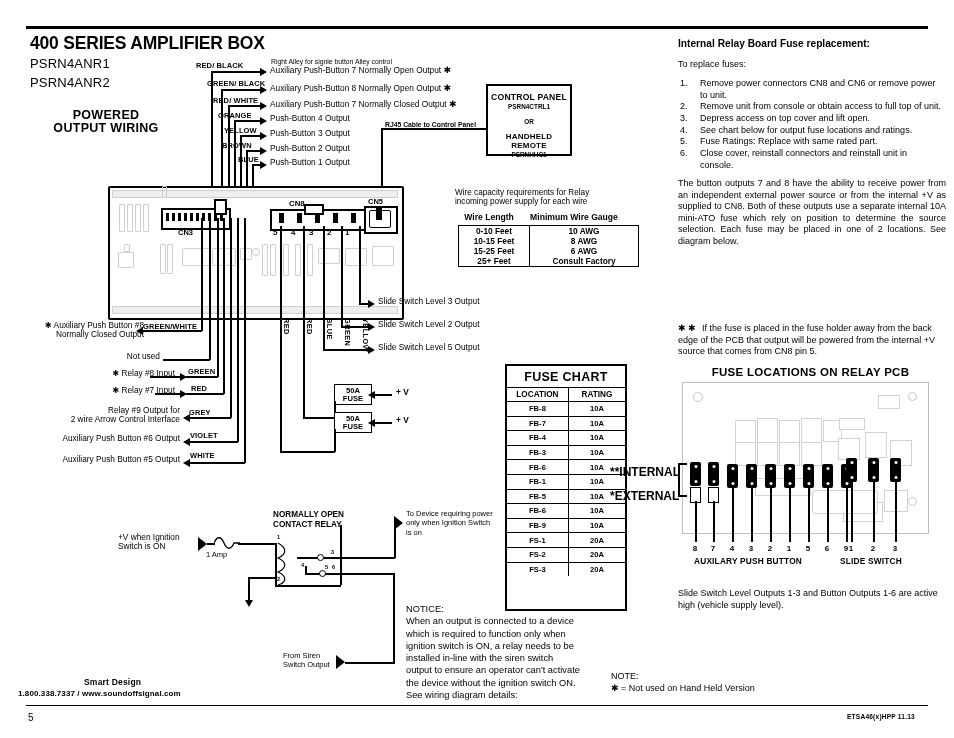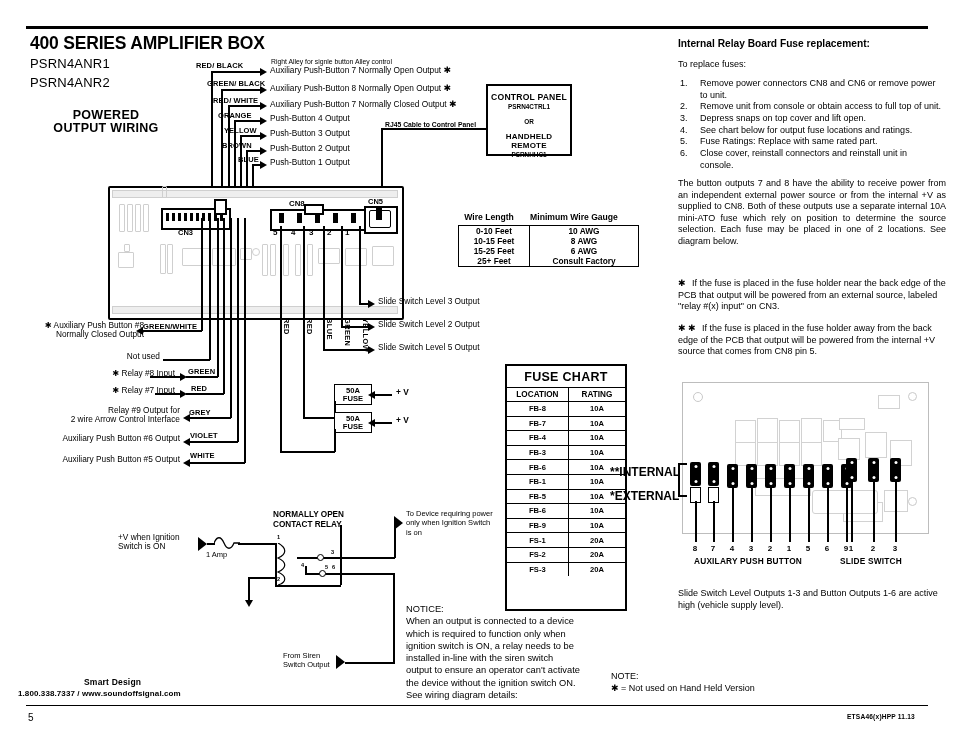--- a/index.html
+++ b/index.html
@@ -126,20 +126,24 @@
     <div class="cp1 t" style="margin-top:7px;">CONTROL PANEL</div>
     <div class="cp2 t">PSRN4CTRL1</div>
     <div class="cp2 t" style="margin-top:8px;">OR</div>
     <div class="cp1 t" style="margin-top:8px;font-size:8px;">HANDHELD REMOTE</div>
     <div class="cp2 t">PSRNHHC1</div>
   </div>
   <div class="abs tiny t b" style="left:385px;top:121px;">RJ45 Cable to Control Panel</div>
   <div class="vline2" style="left:381px;top:128px;height:90px;"></div>
   <div class="hline2" style="left:381px;top:128px;width:106px;"></div>
 
+  <div class="abs wc-cap t" style="left:455px;top:188px;width:168px;">
+    <div>Wire capacity requirements for Relay</div>
+    <div>incoming power supply for  each wire</div>
+  </div>
   <div class="abs wc-head t" style="left:456px;top:213px;width:66px;">Wire Length</div>
   <div class="abs wc-head t" style="left:524px;top:213px;width:100px;">Minimum Wire Gauge</div>
   <table class="wct abs" style="left:458px;top:225px;">
     <tbody>
         <tr>
           <td class="l" style="width:58px">0-10 Feet</td>
           <td style="width:96px">10 AWG</td>
         </tr>
     <tr>
           <td class="l">10-15 Feet</td>
@@ -433,38 +437,35 @@
     <div>NOTICE:</div>
     <div>When an output is connected to a device which is required to function only when ignition switch is ON, a relay needs to be installed in-line with the siren switch output to ensure an operator can't activate the device without the ignition switch ON. See wiring diagram details:</div>
   </div>
 
   <div class="abs rt-head t" style="left:678px;top:38px;">Internal Relay Board Fuse replacement:</div>
   <div class="abs rt-body t" style="left:678px;top:59px;">To replace fuses:</div>
 
   <ol class="steps abs t" style="left:678px;top:78px;width:265px;">
     <li><span class="n">1.</span><span>Remove power connectors CN8 and CN6 or remove power to unit.</span></li>
     <li><span class="n">2.</span><span>Remove unit from console or obtain access to full top of unit.</span></li>
-    <li><span class="n">3.</span><span>Depress snaps on top cover and lift open.</span></li>
+    <li><span class="n">3.</span><span>Depress access on top cover and lift open.</span></li>
     <li><span class="n">4.</span><span>See chart below for output fuse locations and ratings.</span></li>
     <li><span class="n">5.</span><span>Fuse Ratings:  Replace with same rated part.</span></li>
     <li><span class="n">6.</span><span>Close cover, reinstall connectors and reinstall unit in console.</span></li>
   </ol>
 
   <div class="abs rt-body t" style="left:678px;top:178px;width:268px;text-align:justify;">The button outputs 7 and 8 have the ability to receive power from an independent external power source or from the internal +V as supplied to CN8.  Both of these outputs use a separate internal 10A mini-ATO fuse which rely on position to determine the source selection.  Each fuse may be placed in one of 2 locations. See diagram below.</div>
 
-  <div class="abs rt-body t" style="left:678px;top:278px;width:268px;">
-    <span class="star">✱</span>
-    <span style="margin-left:4px;">If the fuse is placed in the fuse holder near the back edge of the PCB that output will be powered from an external source, labeled "relay #(x) input" on CN3.</span>
-  </div>
 
   <div class="abs rt-body t" style="left:678px;top:323px;width:268px;">
     <span class="star">✱ ✱</span>
     <span style="margin-left:4px;">If the fuse is placed in the fuse holder away from the back edge of the PCB that output will be powered from the internal +V source that comes from CN8 pin 5.</span>
   </div>
 
+  <div class="abs pcb-title t" style="left:668px;top:366px;width:285px;">FUSE LOCATIONS ON RELAY PCB</div>
 
   <div class="pcb" style="left:682px;top:382px;width:245px;height:150px;"></div>
   <div class="abs" style="left:693px;top:392px;width:8px;height:8px;border:1.2px solid #c9c9c9;border-radius:50%;"></div>
   <div class="abs" style="left:908px;top:392px;width:7px;height:7px;border:1.2px solid #c9c9c9;border-radius:50%;"></div>
   <div class="abs" style="left:908px;top:497px;width:7px;height:7px;border:1.2px solid #c9c9c9;border-radius:50%;"></div>
   <div class="abs" style="left:767px;top:454px;width:7px;height:7px;border:1.2px solid #c9c9c9;border-radius:50%;"></div>
 
   <div class="pcb-pad" style="left:735px;top:420px;width:19px;height:22px;"></div>
   <div class="pcb-pad" style="left:757px;top:418px;width:19px;height:24px;"></div>
   <div class="pcb-pad" style="left:779px;top:420px;width:19px;height:22px;"></div>

